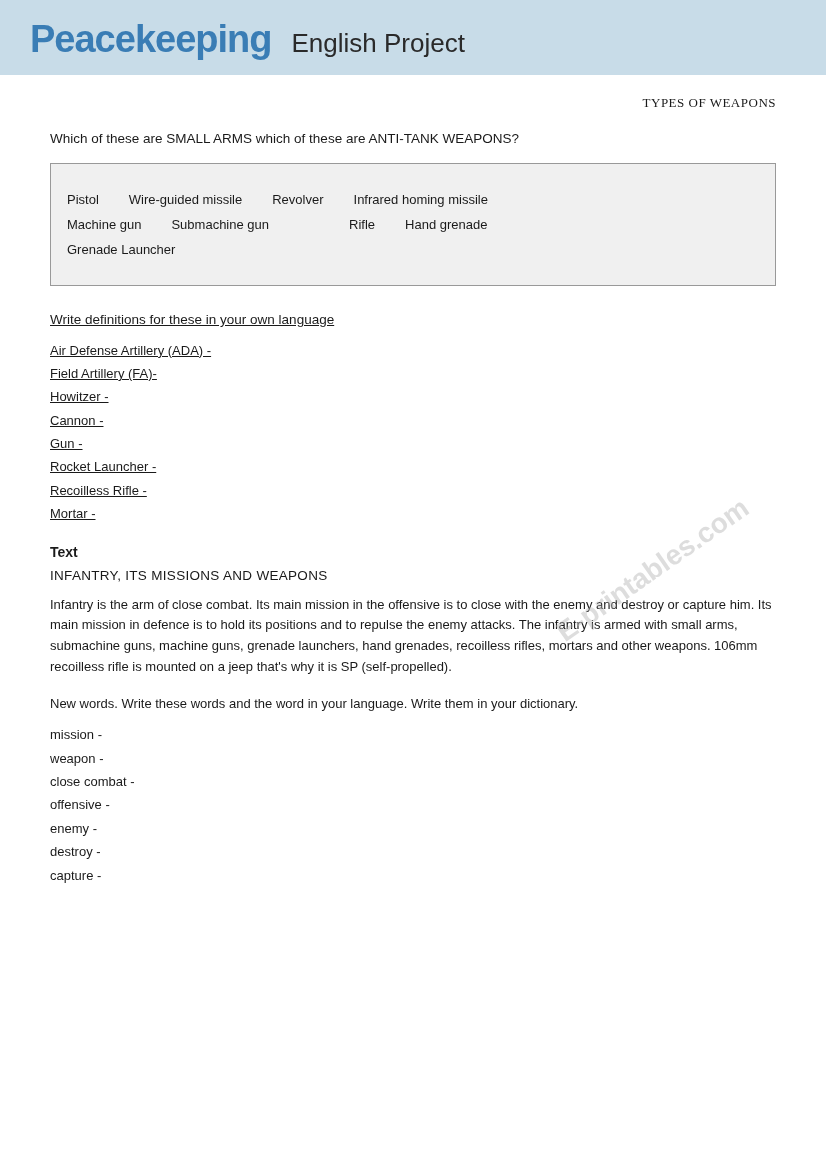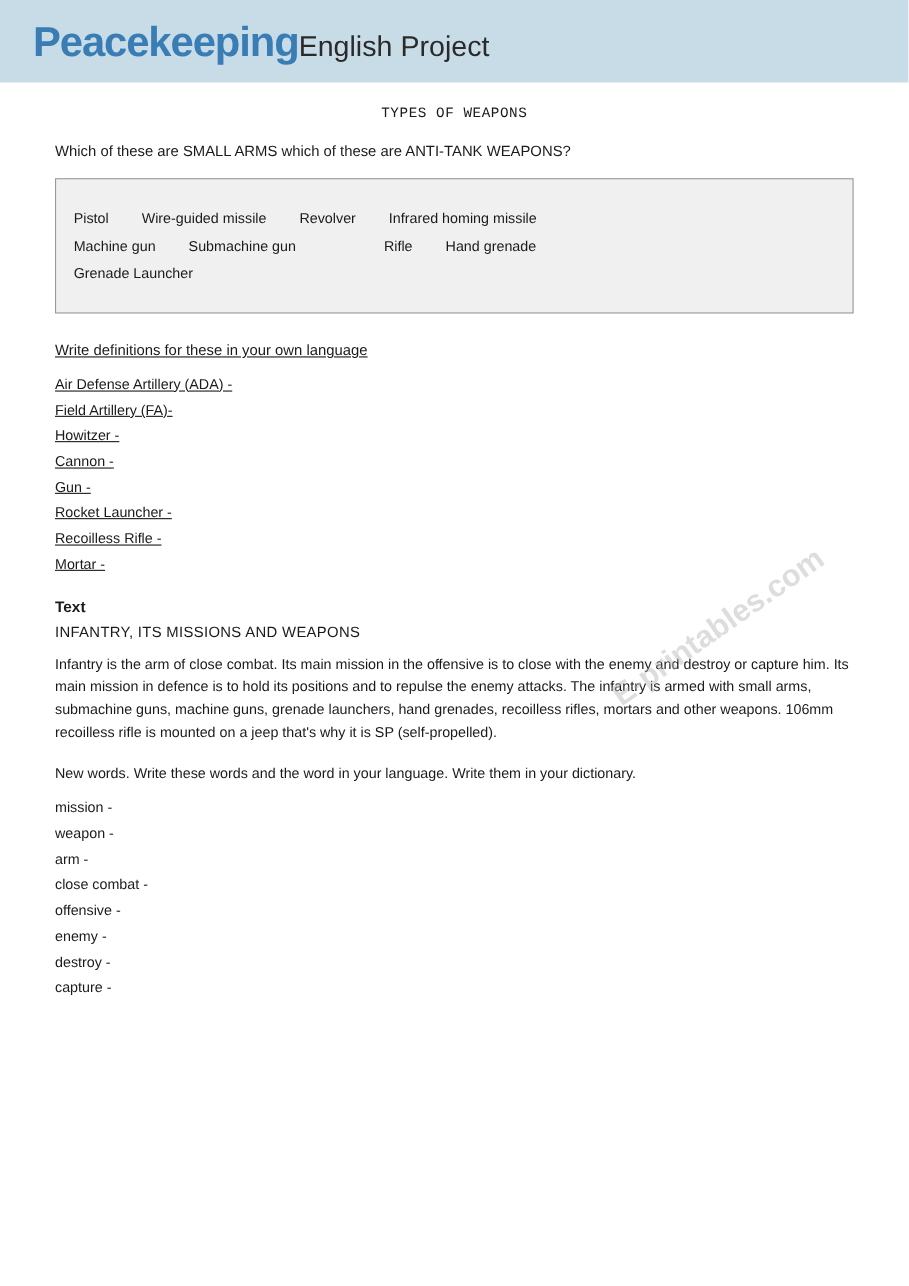--- a/index.html
+++ b/index.html
@@ -16,21 +16,21 @@
       font-size: 14px;
       color: #1a1a1a;
       position: relative;
     }
 
     .header {
       background: #c8dce8;
       padding: 18px 30px 14px 30px;
       display: flex;
       align-items: baseline;
-      gap: 0;
+      gap: 20px;
     }
 
     .header-bold {
       font-size: 38px;
       font-weight: 900;
       color: #3a7db5;
       font-family: Arial, sans-serif;
       letter-spacing: -1px;
     }
 
@@ -39,25 +39,25 @@
       font-weight: 400;
       color: #2a2a2a;
       font-family: Arial, sans-serif;
     }
 
     .content {
       padding: 20px 50px 30px 50px;
     }
 
     .page-title {
-      text-align: center;
+      text-align: right;
       font-size: 13px;
       letter-spacing: 0.5px;
       margin-bottom: 18px;
-      font-family: Liberation Mono, monospace;
+      font-family: Liberation Serif, serif;
     }
 
     .question-text {
       font-size: 13.5px;
       margin-bottom: 14px;
       font-family: Arial, sans-serif;
       line-height: 1.5;
     }
 
     .weapons-box {
@@ -208,20 +208,19 @@
   <div class="text-label">Text</div>
 
   <div class="section-title">INFANTRY, ITS MISSIONS AND WEAPONS</div>
 
   <div class="paragraph-text">Infantry is the arm of close combat. Its main mission in the offensive is to close with the enemy and destroy or capture him. Its main mission in defence is to hold its positions and to repulse the enemy attacks. The infantry is armed with small arms, submachine guns, machine guns, grenade launchers, hand grenades, recoilless rifles, mortars and other weapons. 106mm recoilless rifle is mounted on a jeep that's why it is SP (self-propelled).</div>
 
   <div class="new-words-intro">New words. Write these words and the word in your language. Write them in your dictionary.</div>
 
   <div class="word-item">mission -</div>
   <div class="word-item">weapon -</div>
-  <div class="word-item">arm -</div>
   <div class="word-item">close combat -</div>
   <div class="word-item">offensive -</div>
   <div class="word-item">enemy -</div>
   <div class="word-item">destroy -</div>
   <div class="word-item">capture -</div>
 
 </div>
 
 </body></html>

